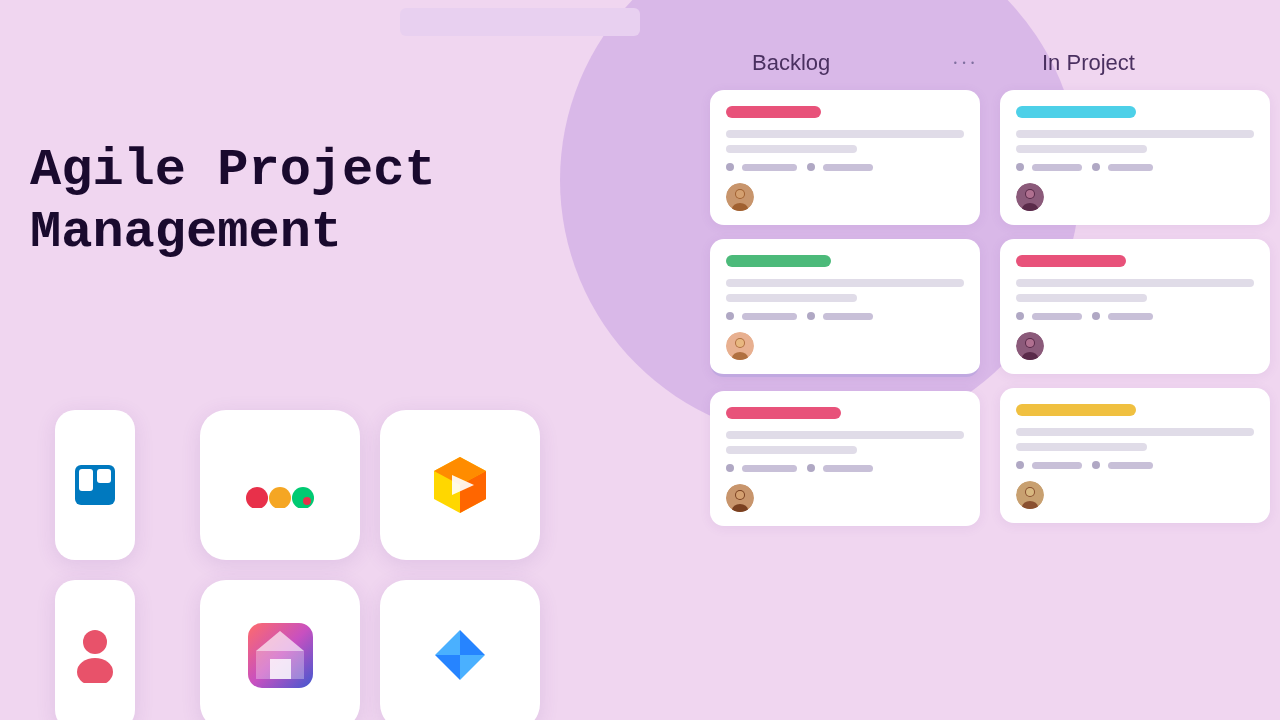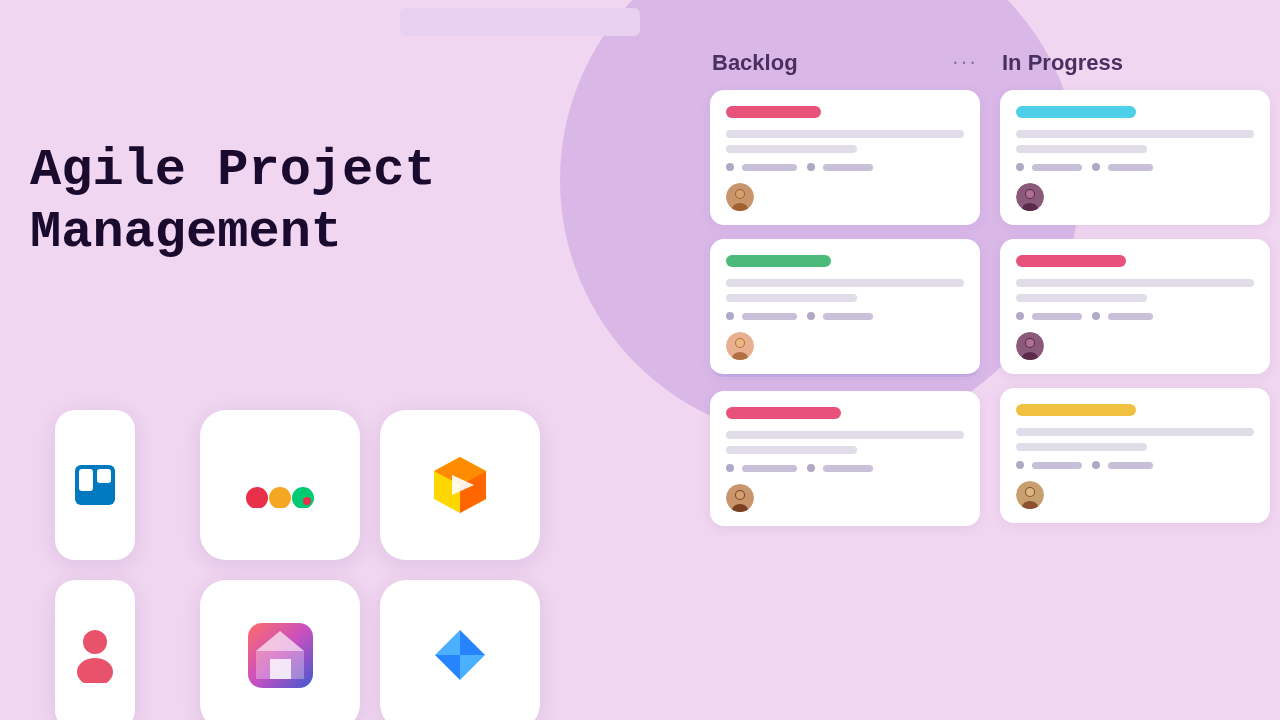--- a/index.html
+++ b/index.html
@@ -72,23 +72,24 @@
     .col-header {
       display: flex;
       align-items: center;
       justify-content: space-between;
       margin-bottom: 14px;
       padding: 0 2px;
     }
 
     .col-title {
       font-size: 22px;
-      font-weight: 700;
+      font-weight: 400;
       color: #4a3060;
       font-family: 'Arial', sans-serif;
+      margin-left: 40px;
     }
 
     .col-dots {
       font-size: 20px;
       color: #8070a0;
       letter-spacing: 2px;
     }
 
     
     .kanban-card {
@@ -295,21 +296,21 @@
             <ellipse cx="14" cy="26" rx="8" ry="6" fill="#7a4020"></ellipse>
             <circle cx="14" cy="11" r="4" fill="#d4a070"></circle>
           </svg>
         </div>
       </div>
     </div>
   </div>
 
   <div class="kanban-col" style="width: 240px; overflow: hidden;">
     <div class="col-header">
-      <span class="col-title">In Progress</span>
+      <span class="col-title">In Project</span>
     </div>
 
     <div class="kanban-card">
       <div class="card-tag tag-cyan"></div>
       <div class="card-line line-full"></div>
       <div class="card-line line-short"></div>
       <div class="card-badges">
         <div class="badge-group">
           <div class="badge-dot"></div>
           <div class="badge-text-line" style="width:50px"></div>

